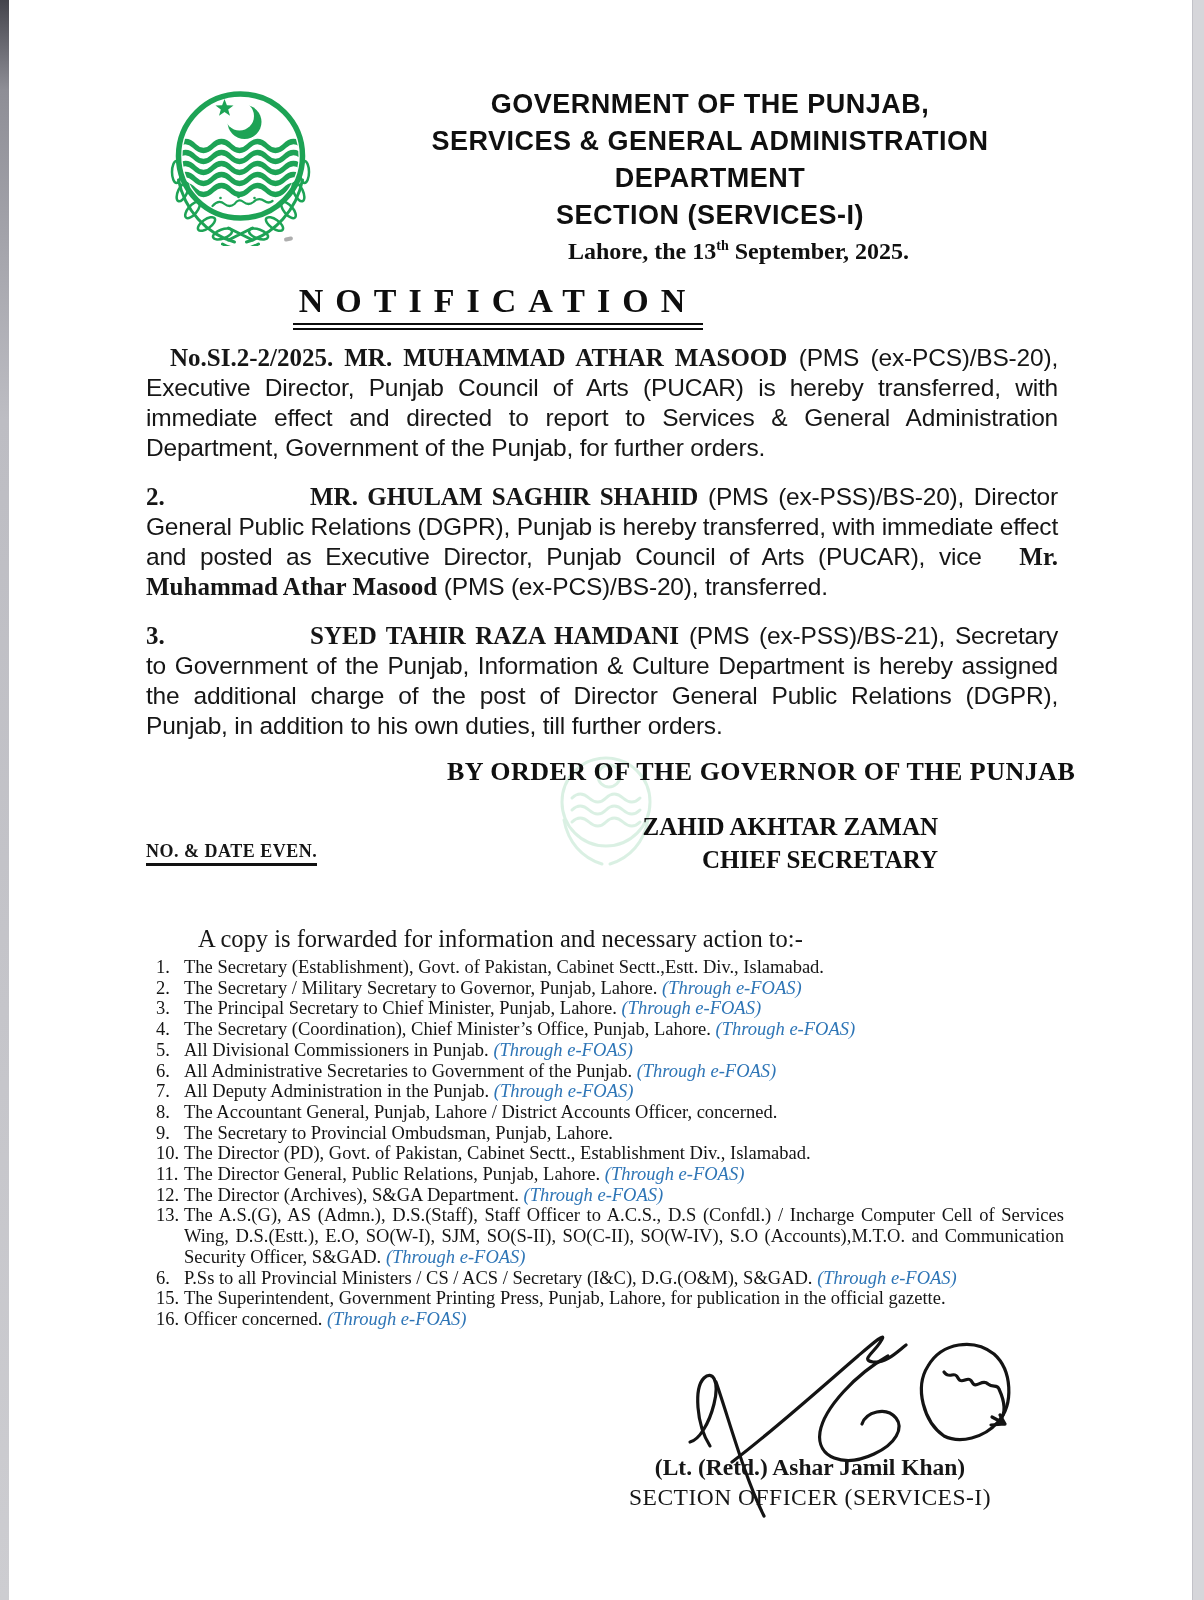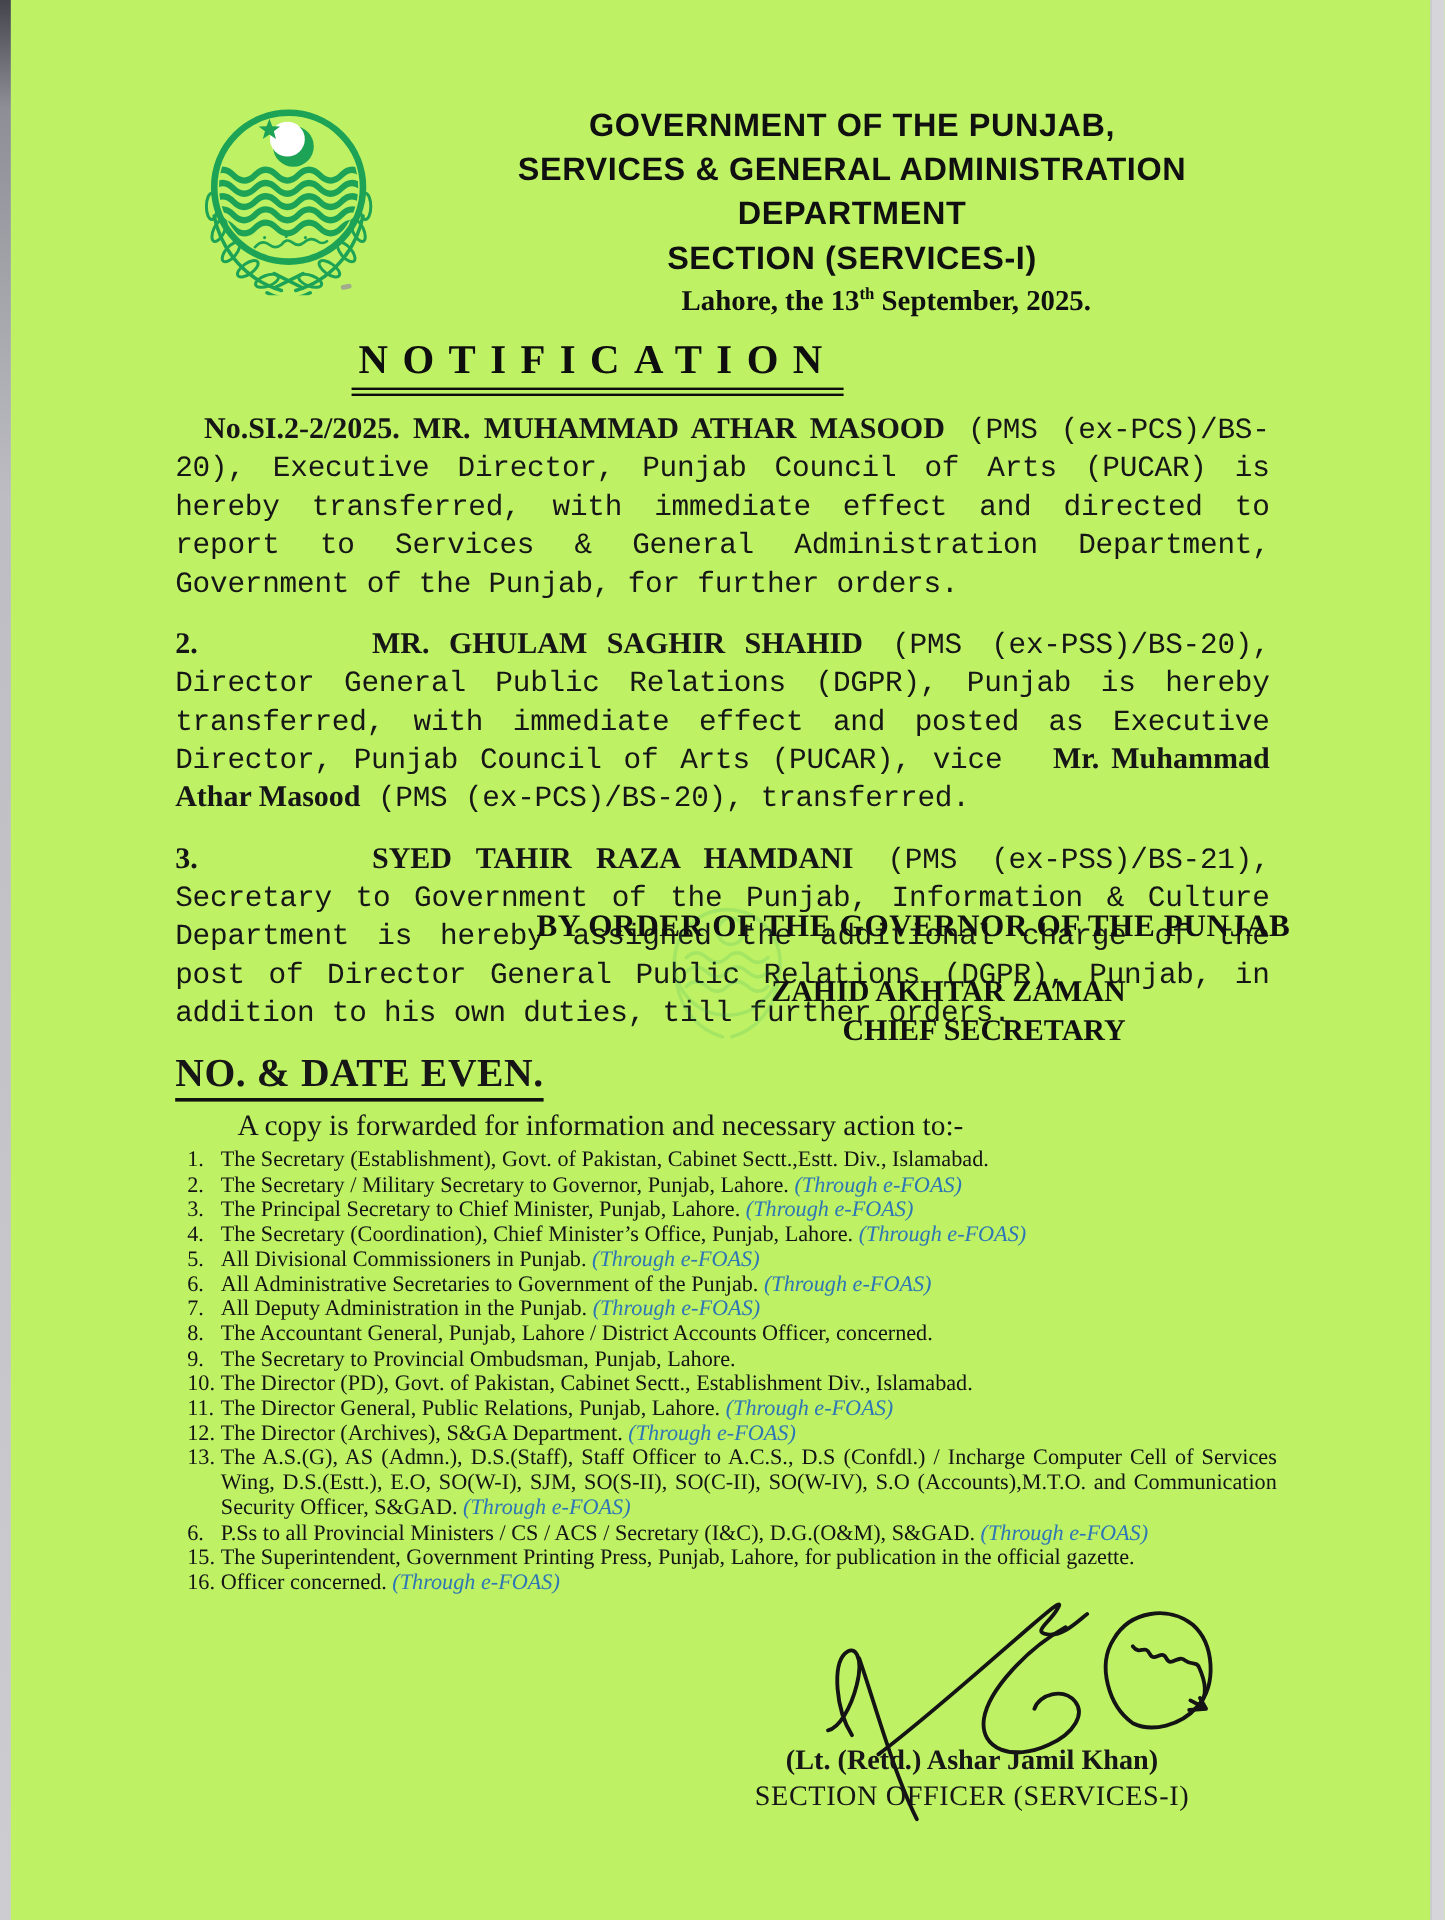--- a/index.html
+++ b/index.html
@@ -1,16 +1,16 @@
 <!DOCTYPE html>
 <html><head>
 <meta charset="utf-8">
 <style>
   html,body{margin:0;padding:0;background:#e8e8ea;}
-  #page{position:relative;width:1204px;height:1600px;background:#bef264;overflow:hidden;
+  #page{position:relative;width:1204px;height:1600px;background:#ffffff;overflow:hidden;
         font-family:"Liberation Serif",serif;color:#161616;}
   
   .edge-left{position:absolute;left:0;top:0;width:9px;height:1600px;
              background:linear-gradient(180deg,#44444c 0,#8e8e96 90px,#bdbdc3 420px,#cdcdd1 100%);}
   .edge-right{position:absolute;right:0;top:0;width:11px;height:1600px;background:#d6d6da;
               border-left:1px solid #c2c2c8;}
   .artifact{position:absolute;left:284px;top:237px;width:9px;height:4px;background:#9a9a9a;
             border-radius:2px;transform:rotate(-12deg);opacity:.8;}
   
   .logo{position:absolute;left:138px;top:86px;width:205px;height:160px;}
@@ -24,28 +24,28 @@
   .title{display:inline-block;font-family:"Liberation Serif",serif;font-weight:bold;
          font-size:34px;letter-spacing:12px;padding:0 6px 3px 6px;
          border-bottom:7px double #0c0c0c;color:#0e0e0e;}
   
   .paras{position:absolute;left:146px;top:343px;width:912px;}
   .para{margin:0 0 19px 0;text-align:justify;line-height:30px;font-size:24.5px;}
   .pnum{display:inline-block;min-width:24px;font-family:"Liberation Serif",serif;
         font-weight:bold;font-size:25px;}
   .ptab{display:inline-block;width:116px;}
   .seg-b{font-family:"Liberation Serif",serif;font-weight:bold;font-size:25px;margin-left:24px;}
-  .seg-s{font-family:Liberation Mono, monospace;font-size:24.5px;letter-spacing:-0.2px;}
+  .seg-s{font-family:Liberation Sans, sans-serif;font-size:24.5px;letter-spacing:-0.2px;}
   
   .watermark{position:absolute;left:545px;top:746px;width:122px;height:126px;opacity:.17;}
   .by-order{position:absolute;left:447px;top:757px;font-weight:bold;font-size:26px;
             letter-spacing:.5px;color:#101010;}
   .signatory{position:absolute;left:558px;top:810px;width:380px;text-align:right;
              font-weight:bold;font-size:25px;line-height:33px;color:#101010;}
-  .refline{position:absolute;left:146px;top:877px;font-weight:bold;font-size:33px;
+  .refline{position:absolute;left:146px;top:841px;font-weight:bold;font-size:18px;
            border-bottom:3.5px solid #111;padding-bottom:1px;letter-spacing:.5px;}
   .copyline{position:absolute;left:198px;top:925px;font-size:24.5px;}
   
   .dist{position:absolute;left:156px;top:957px;width:908px;font-size:18.5px;
         line-height:20.7px;color:#141414;}
   .dist-item{position:relative;padding-left:28px;text-align:justify;}
   .dist-num{position:absolute;left:0;top:0;}
   .via{color:#2e75b6;font-style:italic;}
   
   .sig-svg{position:absolute;left:652px;top:1316px;width:390px;height:210px;pointer-events:none;}

